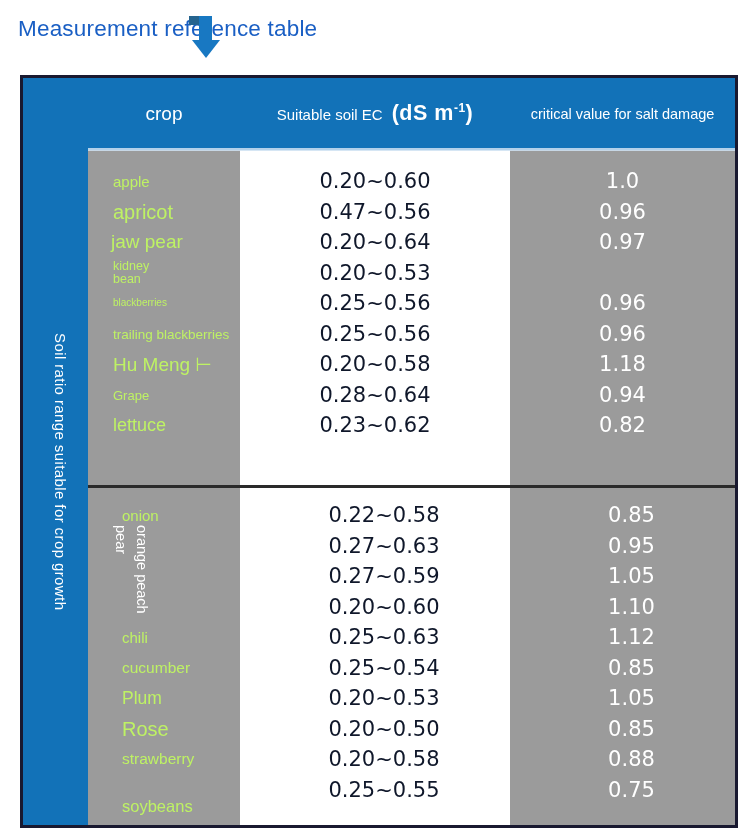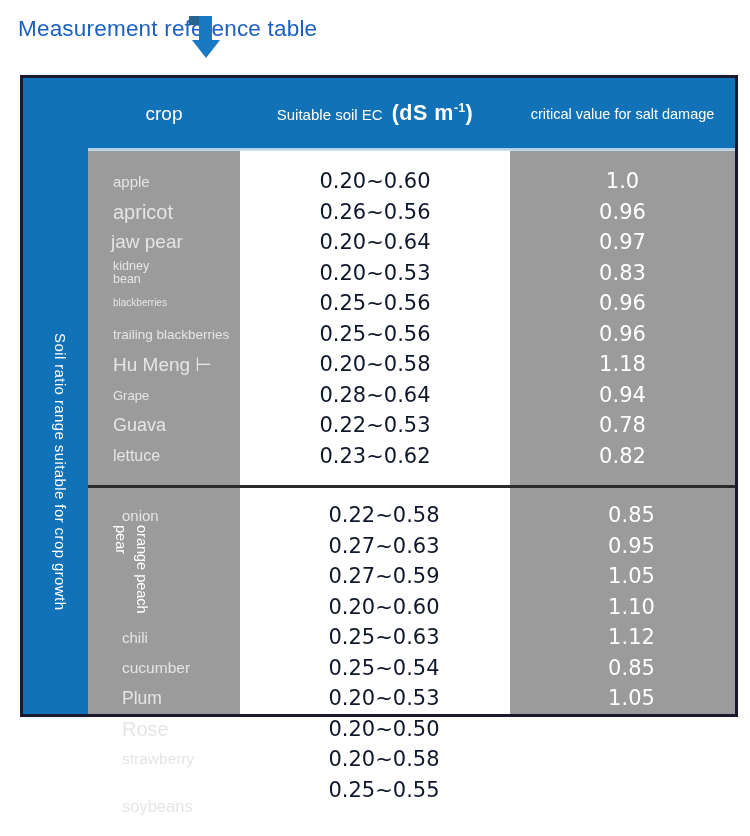--- a/index.html
+++ b/index.html
@@ -7,21 +7,21 @@
     width:750px;height:836px;position:relative;background:#ffffff;
     font-family:"Liberation Sans", sans-serif;overflow:hidden;
   }
   .page-title{
     position:absolute;left:18px;top:16px;font-size:22.5px;font-weight:500;
     color:#1a5fc4;letter-spacing:0.2px;z-index:1;
   }
   .down-arrow{position:absolute;left:188px;top:13px;width:36px;height:46px;z-index:2;}
   
   .ref-table{
-    position:absolute;left:20px;top:75px;width:718px;height:642px;
+    position:absolute;left:20px;top:75px;width:718px;height:753px;
     box-sizing:border-box;border:3px solid #191930;background:#1272b8;
   }
   .col-bg{position:absolute;top:72px;bottom:0;}
   .col-crop{left:65px;width:152px;background:#9b9b9b;}
   .col-ec{left:217px;width:270px;background:#ffffff;}
   .col-crit{left:487px;width:225px;background:#9b9b9b;}
   .body-top-line{position:absolute;left:65px;top:70px;width:647px;height:3px;background:#cfe2f2;opacity:.85;}
   .block-divider{position:absolute;left:65px;top:407px;width:647px;height:3px;background:#2a2a2a;}
   
   .header-cell{
@@ -46,21 +46,21 @@
     writing-mode:vertical-rl;white-space:pre-line;color:#ffffff;font-size:14.5px;
     line-height:1.45;
   }
   
   .rows{position:absolute;left:0;width:712px;}
   .b1{top:88px;}
   .b2{top:422px;padding-left:9px;}
   .row{position:relative;height:30.5px;}
   .cell-crop,.cell-ec,.cell-crit{position:absolute;top:50%;transform:translateY(-50%);}
   .cell-crop{
-    left:90px;width:130px;color:#e5e5e5;font-size:15px;white-space:nowrap;
+    left:90px;width:130px;color:#bef264;font-size:15px;white-space:nowrap;
   }
   .cell-ec{
     left:217px;width:270px;text-align:center;color:#0f172a;font-size:21px;
     font-family:"DejaVu Sans", sans-serif;
   }
   .cell-crit{
     left:487px;width:225px;text-align:center;color:#ffffff;font-size:21px;
     font-family:"DejaVu Sans", sans-serif;
   }
   
@@ -112,32 +112,31 @@
   <div class="sidebar-label">Soil ratio range suitable for crop growth</div>
 
   <div class="rows b1">
       <div class="row">
         <div class="cell-crop">apple</div>
         <div class="cell-ec">0.20~0.60</div>
         <div class="cell-crit">1.0</div>
       </div>
       <div class="row">
         <div class="cell-crop">apricot</div>
-        <div class="cell-ec">0.26~0.56</div>
+        <div class="cell-ec">0.47~0.56</div>
         <div class="cell-crit">0.96</div>
       </div>
       <div class="row">
         <div class="cell-crop">jaw pear</div>
         <div class="cell-ec">0.20~0.64</div>
         <div class="cell-crit">0.97</div>
       </div>
       <div class="row">
         <div class="cell-crop">kidney bean</div>
         <div class="cell-ec">0.20~0.53</div>
-        <div class="cell-crit">0.83</div>
       </div>
       <div class="row">
         <div class="cell-crop">blackberries</div>
         <div class="cell-ec">0.25~0.56</div>
         <div class="cell-crit">0.96</div>
       </div>
       <div class="row">
         <div class="cell-crop">trailing blackberries</div>
         <div class="cell-ec">0.25~0.56</div>
         <div class="cell-crit">0.96</div>
@@ -146,25 +145,20 @@
         <div class="cell-crop">Hu Meng ⊢</div>
         <div class="cell-ec">0.20~0.58</div>
         <div class="cell-crit">1.18</div>
       </div>
       <div class="row">
         <div class="cell-crop">Grape</div>
         <div class="cell-ec">0.28~0.64</div>
         <div class="cell-crit">0.94</div>
       </div>
       <div class="row">
-        <div class="cell-crop">Guava</div>
-        <div class="cell-ec">0.22~0.53</div>
-        <div class="cell-crit">0.78</div>
-      </div>
-      <div class="row">
         <div class="cell-crop">lettuce</div>
         <div class="cell-ec">0.23~0.62</div>
         <div class="cell-crit">0.82</div>
       </div>
     </div>
 
   <div class="block-divider"></div>
 
   <div class="rows b2">
       <div class="row">

